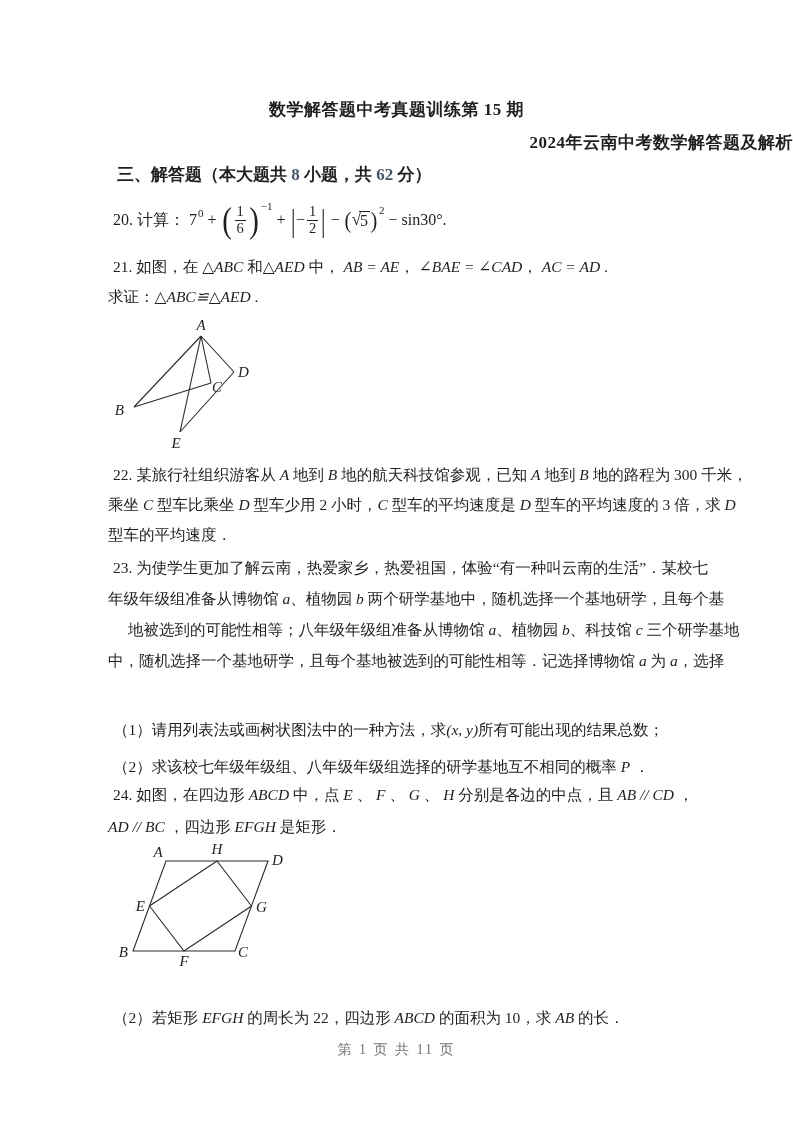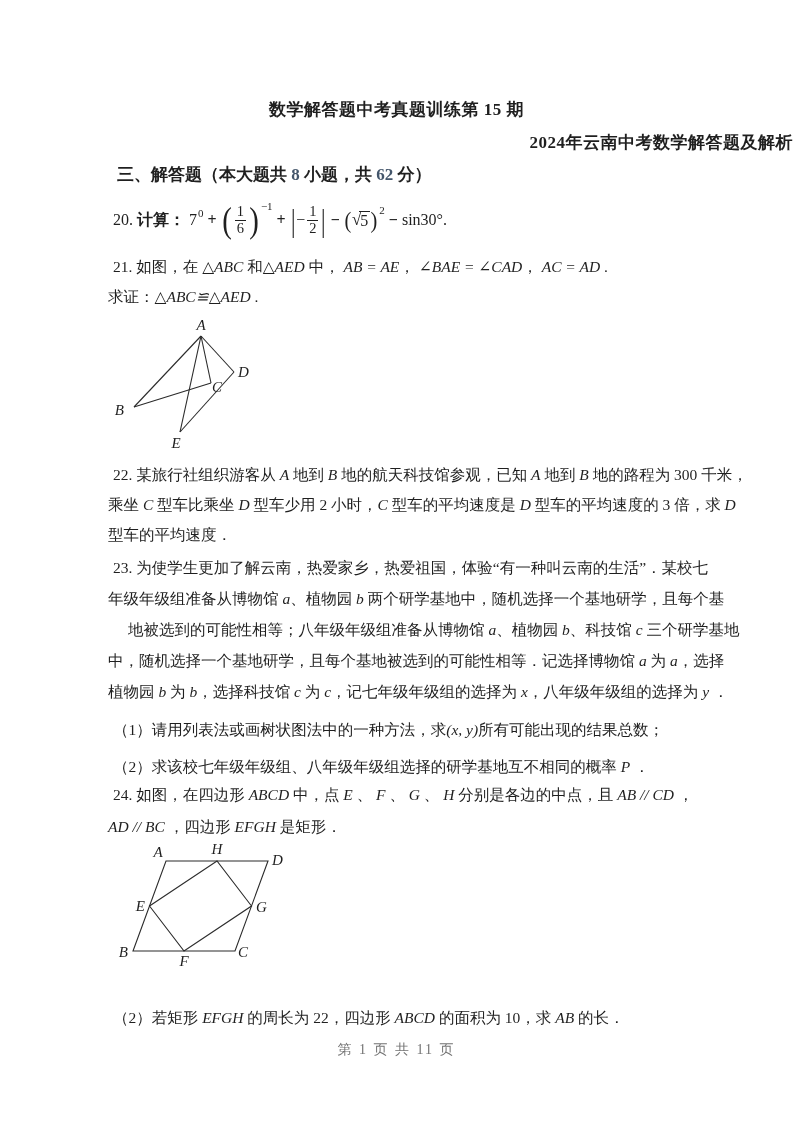--- a/index.html
+++ b/index.html
@@ -13,21 +13,21 @@
   .center { left:0; right:0; text-align:center; }
   .title { font-size:17px; font-weight:bold; letter-spacing:0.5px; }
   .section { font-size:17px; font-weight:bold; }
   .s-i { font-style:italic; }
   .s-b { font-weight:bold; }
   .s-bn { font-weight:bold; color:#44566b; }
   .footer { font-size:14px; letter-spacing:2px; color:#737373; }
 
   
   .formula-row { position:absolute; display:flex; align-items:center; font-size:16px; }
-  .formula-row .gap { margin:8px 4px;font-weight:bold; }
+  .formula-row .gap { margin:8px 4px; }
   .frac { display:inline-flex; flex-direction:column; align-items:center; font-size:14.5px; line-height:1.1; margin:0 2px; }
   .frac .fden { border-top:1px solid #1f1f1f; padding:0 2px; }
   .frac .fnum { padding:0 2px; }
   .bigp { font-size:36px; font-weight:300; line-height:0; transform:scaleX(0.8); display:inline-block; }
   .medp { font-size:24px; font-weight:300; line-height:0; transform:scaleX(0.85); display:inline-block; }
   .bigbar { font-size:32px; font-weight:200; line-height:0; display:inline-block; transform:scaleX(0.7); }
   .exp { font-size:11px; position:relative; top:-14px; margin-left:1px; }
   .exp-sm { font-size:11px; position:relative; top:-7px; margin-left:1px; }
   .exp-md { font-size:11px; position:relative; top:-10px; margin-left:1px; }
   .rad { font-size:17px; }
@@ -95,21 +95,20 @@
   </svg>
 
   <div class="line" style="top:464px; left:113px;"><span>22. 某旅行社组织游客从 </span><span class="s-i">A</span><span> 地到 </span><span class="s-i">B</span><span> 地的航天科技馆参观，已知 </span><span class="s-i">A</span><span> 地到 </span><span class="s-i">B</span><span> 地的路程为 300 千米，</span></div>
   <div class="line" style="top:494px; left:108px;"><span>乘坐 </span><span class="s-i">C</span><span> 型车比乘坐 </span><span class="s-i">D</span><span> 型车少用 2 小时，</span><span class="s-i">C</span><span> 型车的平均速度是 </span><span class="s-i">D</span><span> 型车的平均速度的 3 倍，求 </span><span class="s-i">D</span></div>
   <div class="line" style="top:524px; left:108px;"><span>型车的平均速度．</span></div>
 
   <div class="line" style="top:557px; left:113px;"><span>23. 为使学生更加了解云南，热爱家乡，热爱祖国，体验“有一种叫云南的生活”．某校七</span></div>
   <div class="line" style="top:588px; left:108px;"><span>年级年级组准备从博物馆 </span><span class="s-i">a</span><span>、植物园 </span><span class="s-i">b</span><span> 两个研学基地中，随机选择一个基地研学，且每个基</span></div>
   <div class="line" style="top:619px; left:108px;margin-left:20px;"><span>地被选到的可能性相等；八年级年级组准备从博物馆 </span><span class="s-i">a</span><span>、植物园 </span><span class="s-i">b</span><span>、科技馆 </span><span class="s-i">c</span><span> 三个研学基地</span></div>
   <div class="line" style="top:650px; left:108px;"><span>中，随机选择一个基地研学，且每个基地被选到的可能性相等．记选择博物馆 </span><span class="s-i">a</span><span> 为 </span><span class="s-i">a</span><span>，选择</span></div>
-  <div class="line" style="top:681px; left:108px;"><span>植物园 </span><span class="s-i">b</span><span> 为 </span><span class="s-i">b</span><span>，选择科技馆 </span><span class="s-i">c</span><span> 为 </span><span class="s-i">c</span><span>，记七年级年级组的选择为 </span><span class="s-i">x</span><span>，八年级年级组的选择为 </span><span class="s-i">y</span><span> ．</span></div>
   <div class="line" style="top:719px; left:113px;"><span>（1）请用列表法或画树状图法中的一种方法，求</span><span class="s-i">(x, y)</span><span>所有可能出现的结果总数；</span></div>
   <div class="line" style="top:756px; left:113px;"><span>（2）求该校七年级年级组、八年级年级组选择的研学基地互不相同的概率 </span><span class="s-i">P</span><span> ．</span></div>
 
   <div class="line" style="top:784px; left:113px;"><span>24. 如图，在四边形 </span><span class="s-i">ABCD</span><span> 中，点 </span><span class="s-i">E</span><span> 、 </span><span class="s-i">F</span><span> 、 </span><span class="s-i">G</span><span> 、 </span><span class="s-i">H</span><span> 分别是各边的中点，且 </span><span class="s-i">AB // CD</span><span> ，</span></div>
   <div class="line" style="top:816px; left:108px;"><span class="s-i">AD // BC</span><span> ，四边形 </span><span class="s-i">EFGH</span><span> 是矩形．</span></div>
 
   <svg style="position:absolute; left:110px; top:841px;" width="190" height="132" viewBox="0 0 190 132">
     <polygon points="56,20 158,20 125,110 23,110"></polygon>
     <polygon points="39.5,65 107,20 141.5,65 74,110"></polygon>
     <text x="48" y="16" text-anchor="middle">A</text>

